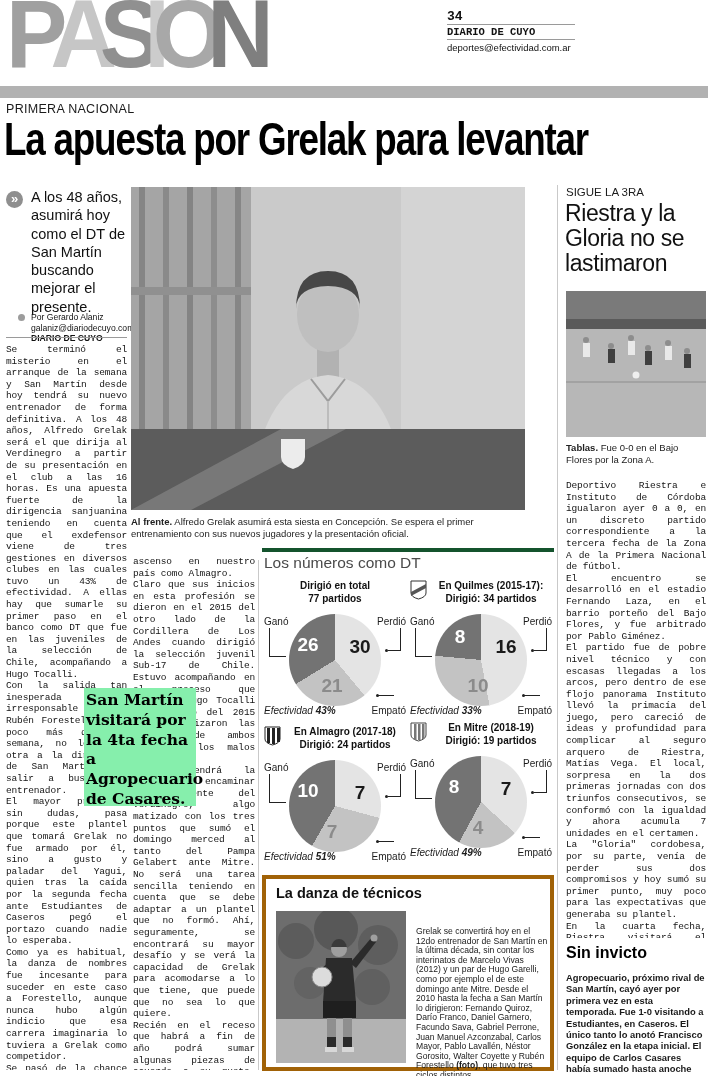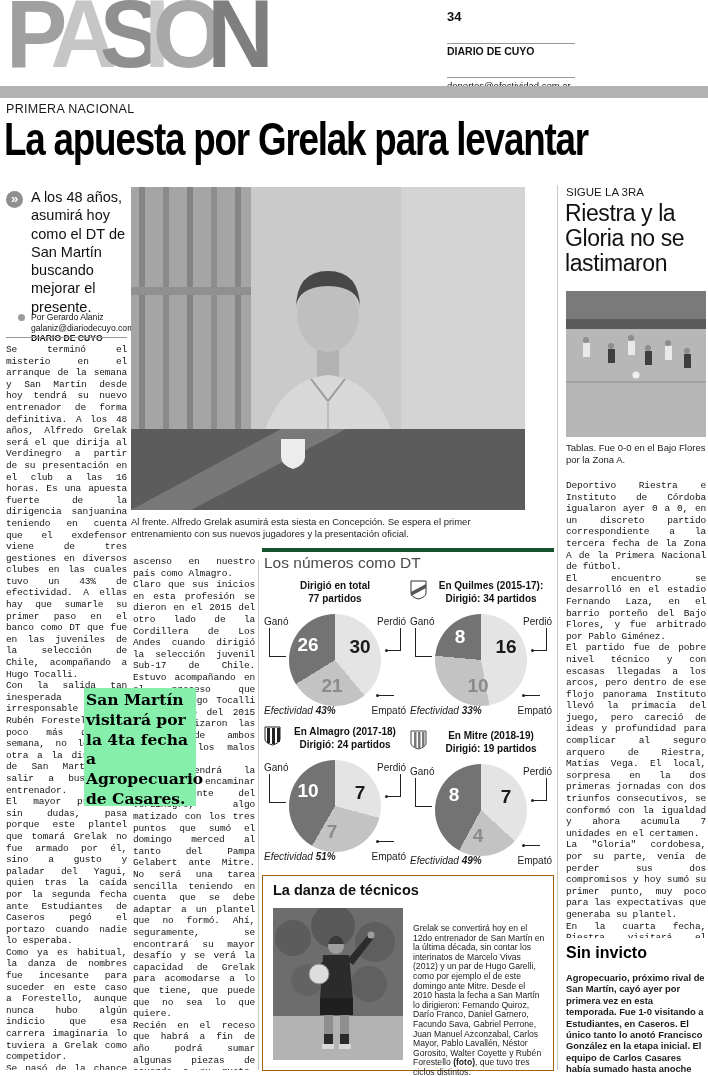--- a/index.html
+++ b/index.html
@@ -5,21 +5,21 @@
   html,body{margin:0;padding:0;background:#e8e8e8;}
   #page{position:relative;width:708px;height:1076px;background:#fff;overflow:hidden;
         font-family:"Liberation Sans",sans-serif;color:#111;}
 
   
   .brand{position:absolute;left:6px;top:-16px;width:445px;height:100px;
          font-weight:800;font-size:92px;letter-spacing:-4px;line-height:100px;white-space:nowrap;}
   .brand span{display:inline-block;margin-left:-13px;transform:scaleY(1.04);}
   .brand span:first-child{margin-left:0;}
   .mast-info{position:absolute;left:447px;top:8px;width:128px;font-size:9.5px;line-height:1.1;}
-  .mast-info .row{border-bottom:1px solid #9a9a9a;padding:2px 0 19px 0;}
+  .mast-info .row{border-bottom:1px solid #9a9a9a;padding:2px 0 0 0;font-family:Liberation Mono, monospace;}
   .mast-page{font-size:13px;font-weight:bold;}
   .mast-paper{font-weight:bold;font-size:10.5px;}
   .graybar{position:absolute;left:0;top:86px;width:708px;height:12px;}
   .kicker{position:absolute;left:6px;top:102px;font-size:12.5px;letter-spacing:.3px;color:#1b1b1b;}
   .headline{position:absolute;left:4px;top:112px;margin:0;font-size:46px;font-weight:800;
             letter-spacing:-1.5px;white-space:nowrap;transform:scaleX(.80);transform-origin:left top;color:#000;}
 
   
   .lead-block{position:absolute;left:6px;top:188px;width:121px;}
   .lead-icon{position:absolute;left:0;top:3px;width:17px;height:17px;border-radius:50%;
@@ -39,21 +39,21 @@
   .col2{position:absolute;left:133px;top:556px;width:122px;height:514px;overflow:hidden;}
   .divider{position:absolute;left:6px;top:337px;width:121px;height:1px;background:#9a9a9a;}
 
   .pull-quote{position:absolute;left:84px;top:688px;width:110px;height:116px;background:#86efac;
               font-family:"DejaVu Serif","Liberation Serif",serif;font-weight:bold;font-size:15.5px;
               line-height:1.28;color:#000;padding:2px 0 0 2px;}
 
   
   .photo{position:absolute;overflow:hidden;background:#c4c4c4;}
   .caption{font-size:9.5px;line-height:1.25;color:#222;}
-  .caption .b{font-weight:normal;}
+  .caption .b{font-weight:bold;}
   .main-caption{position:absolute;left:131px;top:516px;width:394px;}
 
   
   .infographic{position:absolute;left:262px;top:548px;width:292px;height:320px;border-top:4px solid #14532d;}
   .info-title{margin:2px 0 0 2px;font-size:15.5px;color:#4a4a4a;}
   .cell{position:absolute;width:146px;height:146px;}
   .chead{position:absolute;top:2px;left:0;right:0;text-align:center;font-weight:bold;
          font-size:10px;line-height:1.25;color:#111;}
   .chead.with-crest{left:20px;}
   .crest{position:absolute;left:2px;top:2px;}
@@ -66,21 +66,21 @@
   .ng{left:28px;top:56px;color:#fff;}
   .np{left:80px;top:58px;color:#1a1a1a;}
   .ne{left:52px;top:97px;color:#8b8b8b;}
   .ld-g{position:absolute;left:7px;top:50px;width:16px;height:28px;border-left:1px solid #222;border-bottom:1px solid #222;}
   .ld-p{position:absolute;right:7px;top:50px;width:12px;height:22px;border-right:1px solid #222;border-bottom:1px solid #222;}
   .ld-p::after{content:'';position:absolute;left:-3px;bottom:-2px;width:3px;height:3px;background:#222;border-radius:50%;}
   .ld-e{position:absolute;right:14px;bottom:28px;width:16px;height:0;border-top:1px solid #222;}
   .ld-e::after{content:'';position:absolute;left:-2px;top:-2px;width:3px;height:3px;background:#222;border-radius:50%;}
 
   
-  .danza{position:absolute;left:262px;top:875px;width:292px;height:196px;border:1px solid #a16207;box-sizing:border-box;}
+  .danza{position:absolute;left:262px;top:875px;width:292px;height:196px;border:4px solid #a16207;box-sizing:border-box;}
   .danza-title{position:absolute;left:10px;top:6px;font-size:14.5px;font-weight:bold;color:#111;}
   .danza-text{position:absolute;left:150px;top:32px;width:132px;height:158px;overflow:hidden;
               font-size:8.6px;line-height:9.6px;color:#1a1a1a;margin-top:16px;}
   .danza-text .b{font-weight:bold;}
 
   
   .rc-kicker{position:absolute;left:566px;top:186px;font-size:11.5px;color:#1c1c1c;}
   .rc-title{position:absolute;left:565px;top:201px;width:143px;margin:0;font-size:23px;font-weight:400;
             line-height:1.08;letter-spacing:-.4px;color:#111;}
   .rc-caption{position:absolute;left:566px;top:442px;width:140px;}
@@ -224,21 +224,21 @@
       <span class="plabel le">Empató</span>
       <span class="peff"><i>Efectividad</i> <i class="b">51%</i></span>
       <span class="num ng">10</span>
       <span class="num np">7</span>
       <span class="num ne">7</span>
       <span class="ld-g"></span>
       <span class="ld-p"></span>
       <span class="ld-e"></span>
     </div>
 
-    <div class="cell" style="left:146px;top:176px">
+    <div class="cell" style="left:146px;top:168px">
       <svg class="crest" width="17" height="20" viewBox="0 0 17 20">
         <path d="M1,1 h15 v12 q0,4 -7.5,6 q-7.5,-2 -7.5,-6 Z" fill="#fff" stroke="#444"></path>
         <rect x="4" y="2" width="2.5" height="16" fill="#777"></rect>
         <rect x="8" y="2" width="2.5" height="16" fill="#777"></rect>
         <rect x="12" y="2" width="2.5" height="15" fill="#777"></rect>
       </svg>
       <div class="chead with-crest">
         <div>En Mitre (2018-19)</div>
         <div>Dirigió: 19 partidos</div>
       </div>

